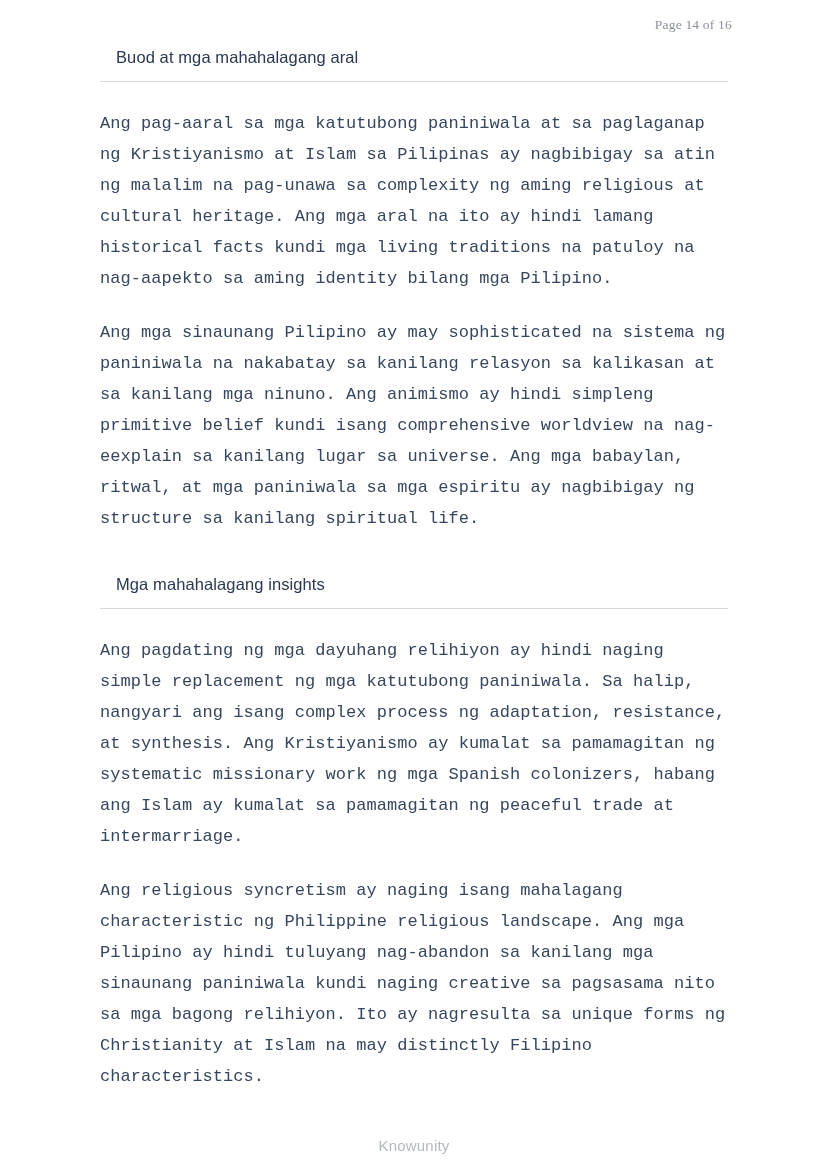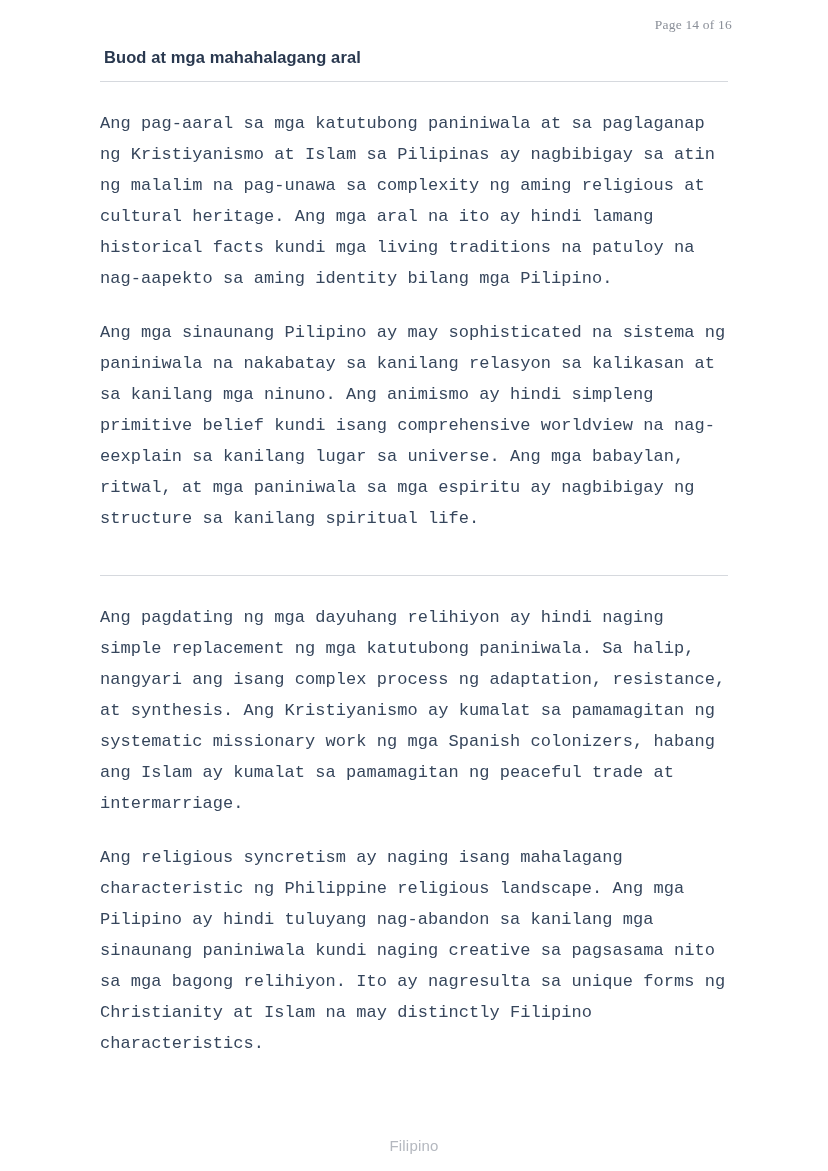--- a/index.html
+++ b/index.html
@@ -32,24 +32,24 @@
     letter-spacing: 0.2px;
   }
   .content {
     position: absolute;
     top: 48px;
     left: 100px;
     width: 628px;
   }
   .section-title {
     font-size: 16.5px;
-    font-weight: bold;
+    font-weight: normal;
     color: #29384f;
     letter-spacing: 0.1px;
-    margin: 0 0 14px 4px;
+    margin: 0 0 14px 16px;
     padding: 0;
   }
   .rule {
     height: 1px;
     background: #d6d9de;
     width: 100%;
     margin: 0 0 26px 0;
   }
   p.para {
     font-size: 17px;
@@ -89,22 +89,23 @@
   <div class="content">
 
     <div class="block">
       <h2 class="section-title">Buod at mga mahahalagang aral</h2>
       <div class="rule"></div>
       <p class="para">Ang pag-aaral sa mga katutubong paniniwala at sa paglaganap ng Kristiyanismo at Islam sa Pilipinas ay nagbibigay sa atin ng malalim na pag-unawa sa complexity ng aming religious at cultural heritage. Ang mga aral na ito ay hindi lamang historical facts kundi mga living traditions na patuloy na nag-aapekto sa aming identity bilang mga Pilipino.</p>
       <p class="para last">Ang mga sinaunang Pilipino ay may sophisticated na sistema ng paniniwala na nakabatay sa kanilang relasyon sa kalikasan at sa kanilang mga ninuno. Ang animismo ay hindi simpleng primitive belief kundi isang comprehensive worldview na nag-eexplain sa kanilang lugar sa universe. Ang mga babaylan, ritwal, at mga paniniwala sa mga espiritu ay nagbibigay ng structure sa kanilang spiritual life.</p>
     </div>
 
     <div class="block second">
+      <h2 class="section-title">Mga mahahalagang insights</h2>
       <div class="rule"></div>
       <p class="para">Ang pagdating ng mga dayuhang relihiyon ay hindi naging simple replacement ng mga katutubong paniniwala. Sa halip, nangyari ang isang complex process ng adaptation, resistance, at synthesis. Ang Kristiyanismo ay kumalat sa pamamagitan ng systematic missionary work ng mga Spanish colonizers, habang ang Islam ay kumalat sa pamamagitan ng peaceful trade at intermarriage.</p>
       <p class="para last">Ang religious syncretism ay naging isang mahalagang characteristic ng Philippine religious landscape. Ang mga Pilipino ay hindi tuluyang nag-abandon sa kanilang mga sinaunang paniniwala kundi naging creative sa pagsasama nito sa mga bagong relihiyon. Ito ay nagresulta sa unique forms ng Christianity at Islam na may distinctly Filipino characteristics.</p>
     </div>
 
   </div>
 
-  <div class="footer">Filipino</div>
+  <div class="footer">Knowunity</div>
 
 </div>
 
 </body></html>

